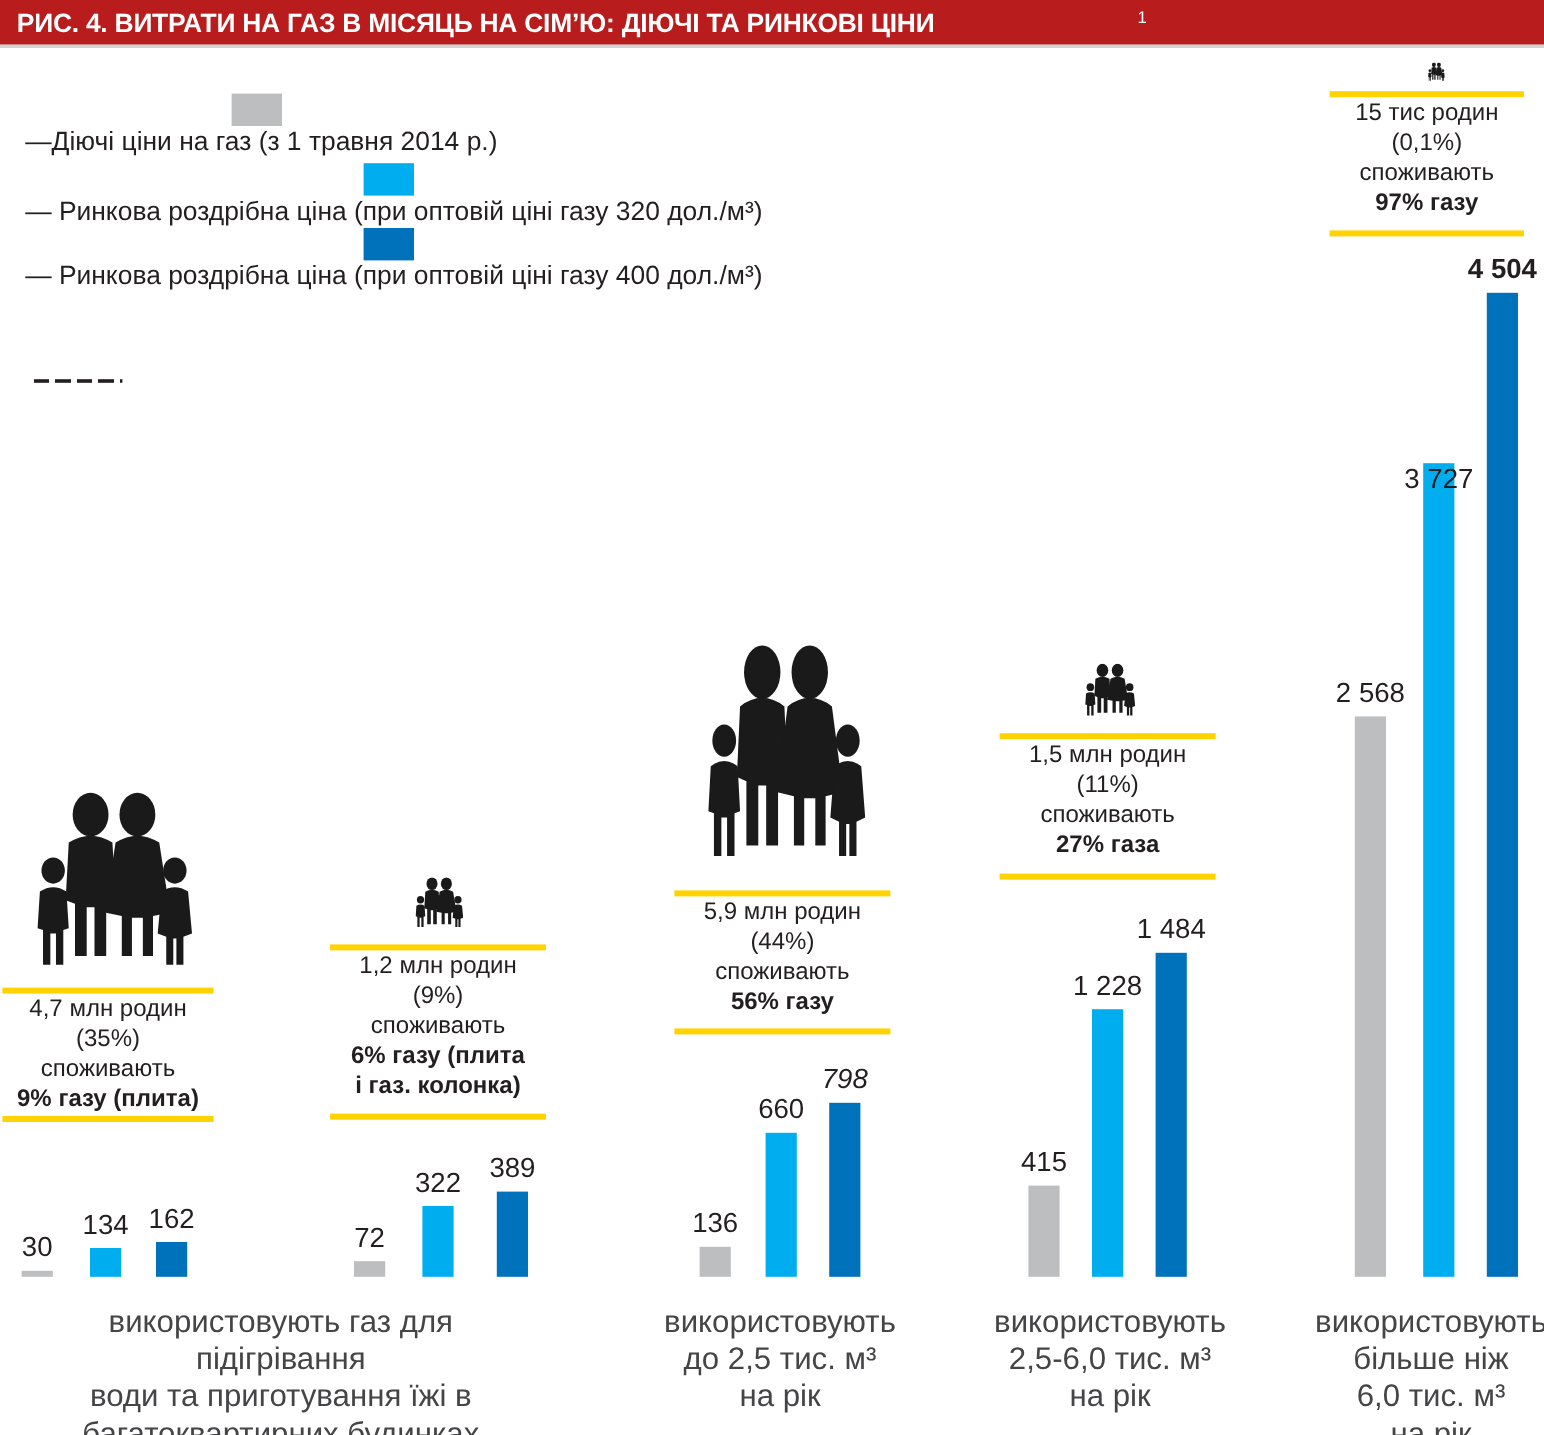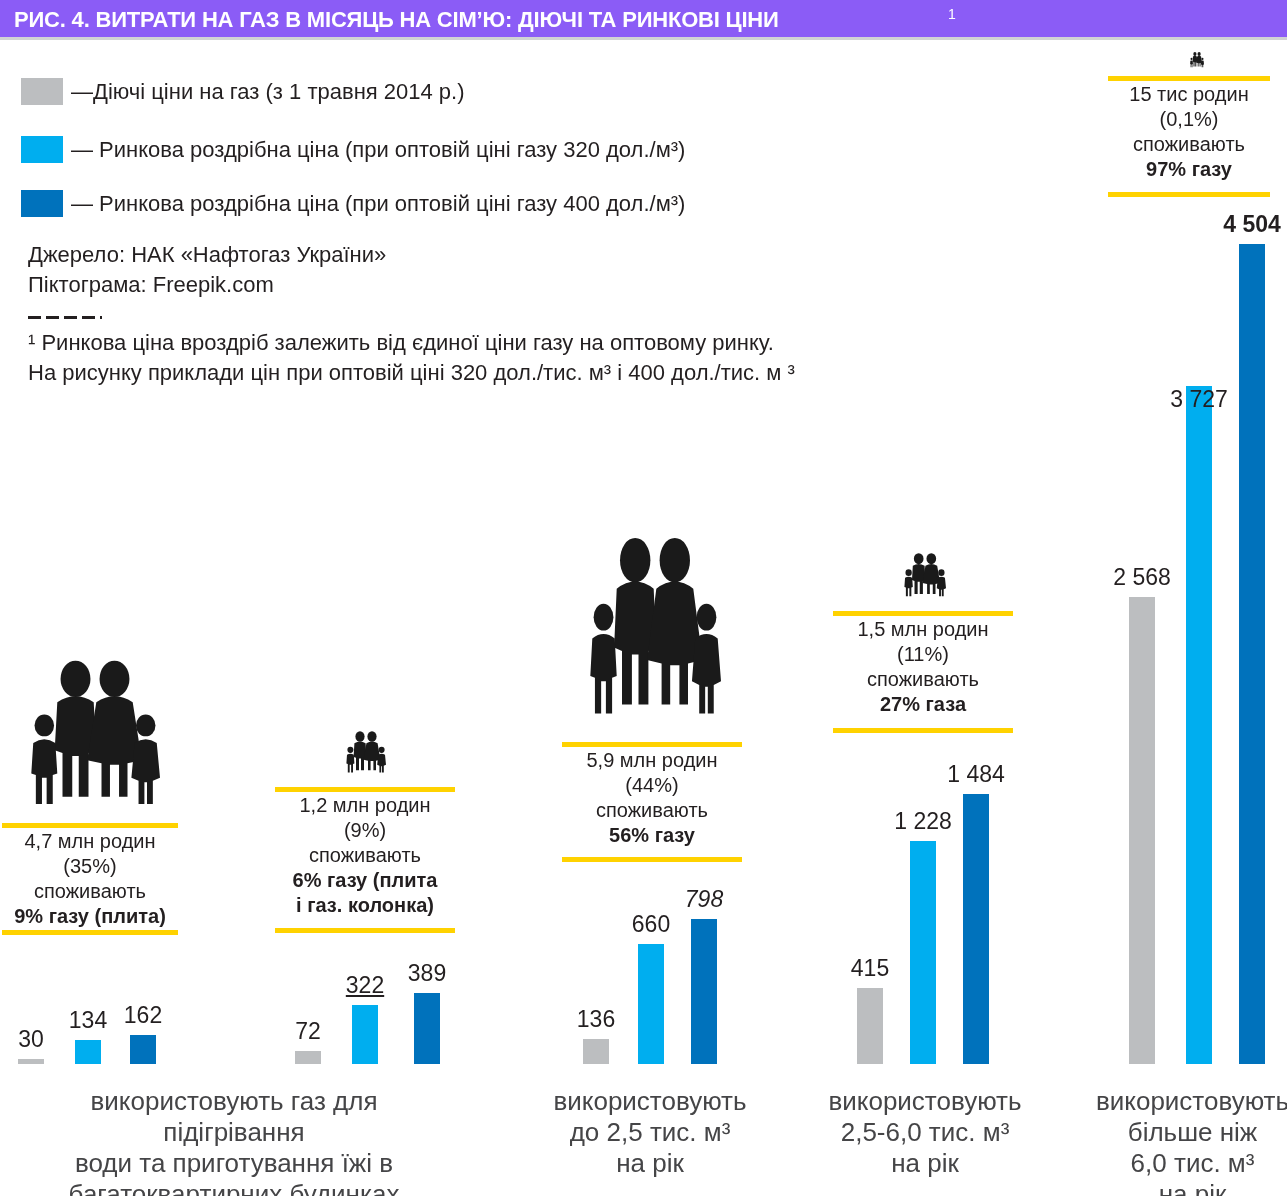--- a/index.html
+++ b/index.html
@@ -1,25 +1,25 @@
 <!DOCTYPE html>
 <html><head>
 <meta charset="utf-8">
 <style>
   html,body{margin:0;padding:0;background:#fff;}
   .canvas{position:relative;width:1287px;height:1196px;background:#fff;overflow:hidden;
           font-family:"Liberation Sans", sans-serif;color:#231f20;}
   
-  .titlebar{position:absolute;left:0;top:0;width:100%;height:40px;background:#8b5cf6;
+  .titlebar{position:absolute;left:0;top:0;width:100%;height:40px;background:#b91c1c;
             border-bottom:3px solid #d1d3d4;box-sizing:border-box;}
   .titlebar h1{margin:0;padding:7px 0 0 14px;font-size:22px;font-weight:bold;color:#fff;
                letter-spacing:-0.2px;white-space:nowrap;}
   .title-sup{position:absolute;left:948px;top:6px;font-size:14px;color:#fff;}
   
-  .legend-row{position:absolute;left:21px;display:flex;align-items:center;}
+  .legend-row{position:absolute;left:21px;display:flex;align-items:center;flex-direction:column;}
   .legend-swatch{width:42px;height:27px;margin-right:8px;flex:0 0 auto;}
   .legend-label{font-size:22px;white-space:nowrap;}
   
   .source{position:absolute;left:28px;top:240px;font-size:22px;line-height:30px;white-space:pre-line;}
   .foot-rule{position:absolute;left:28px;top:316px;width:74px;height:3px;
              background:repeating-linear-gradient(90deg,#231f20 0 13px,transparent 13px 18px);}
   .footnote{position:absolute;left:28px;top:328px;font-size:22px;line-height:30px;white-space:pre-line;}
   
   .icon{position:absolute;}
   .icon svg{display:block;width:100%;height:100%;fill:#1a1a1a;}
@@ -48,25 +48,21 @@
   </div>
   <div class="legend-row" style="top:136px;">
     <span class="legend-swatch" style="background: rgb(0, 174, 239);"></span>
     <span class="legend-label">— Ринкова роздрібна ціна (при оптовій ціні газу 320 дол./м³)</span>
   </div>
   <div class="legend-row" style="top:190px;">
     <span class="legend-swatch" style="background: rgb(0, 114, 188);"></span>
     <span class="legend-label">— Ринкова роздрібна ціна (при оптовій ціні газу 400 дол./м³)</span>
   </div>
 
-  <div class="source">Джерело: НАК «Нафтогаз України»
-Піктограма: Freepik.com</div>
   <div class="foot-rule"></div>
-  <div class="footnote">¹ Ринкова ціна вроздріб залежить від єдиної ціни газу на оптовому ринку.
-На рисунку приклади цін при оптовій ціні  320 дол./тис. м³ і 400 дол./тис. м ³</div>
 
   <div id="chart">
       <div class="icon" style="left: 30px; top: 660px; width: 130px; height: 160px;">
         <svg viewBox="0 0 100 110" preserveAspectRatio="none" xmlns="http://www.w3.org/2000/svg">
           <ellipse cx="35" cy="13" rx="11.5" ry="12.5"></ellipse>
           <path d="M21 29 Q35 21 49 29 L51 62 45 64 45 94 37.5 94 37.5 66 32.5 66 32.5 94 25 94 25 64 19 62 Z"></path>
           <ellipse cx="65" cy="13" rx="11.5" ry="12.5"></ellipse>
           <path d="M51 29 Q65 21 79 29 L86 69 75 71 75 94 68.5 94 68.5 72 61.5 72 61.5 94 55 94 55 71 44 69 Z"></path>
           <circle cx="11" cy="45" r="7.5"></circle>
           <path d="M2.5 57 Q11 52 19.5 57 L21 78 17.5 79 17.5 99 12.8 99 12.8 81 9.2 81 9.2 99 4.5 99 4.5 79 1 78 Z"></path>
@@ -102,21 +98,21 @@
       </div>
       <div class="yline" style="left: 275px; top: 787px; width: 180px; background: rgb(255, 210, 0);"></div>
       <div class="yline" style="left: 275px; top: 928px; width: 180px; background: rgb(255, 210, 0);"></div>
       <div class="info" style="left: 275px; top: 793px; width: 180px;"><div>1,2 млн родин
 (9%)
 споживають</div><div class="bold">6% газу (плита
 і газ. колонка)</div></div>
       <div class="bar" style="left: 295px; top: 1051px; width: 26px; height: 13px; background: rgb(188, 190, 192);"></div>
       <div class="bar-label" style="left: 308px; top: 1017px;">72</div>
       <div class="bar" style="left: 352px; top: 1005px; width: 26px; height: 59px; background: rgb(0, 174, 239);"></div>
-      <div class="bar-label" style="left: 365px; top: 971px; text-decoration: underline;">322</div>
+      <div class="bar-label" style="left: 365px; top: 971px;">322</div>
       <div class="bar" style="left: 414px; top: 993px; width: 26px; height: 71px; background: rgb(0, 114, 188);"></div>
       <div class="bar-label" style="left: 427px; top: 959px;">389</div>
       <div class="icon" style="left: 589px; top: 537px; width: 132px; height: 196px;">
         <svg viewBox="0 0 100 110" preserveAspectRatio="none" xmlns="http://www.w3.org/2000/svg">
           <ellipse cx="35" cy="13" rx="11.5" ry="12.5"></ellipse>
           <path d="M21 29 Q35 21 49 29 L51 62 45 64 45 94 37.5 94 37.5 66 32.5 66 32.5 94 25 94 25 64 19 62 Z"></path>
           <ellipse cx="65" cy="13" rx="11.5" ry="12.5"></ellipse>
           <path d="M51 29 Q65 21 79 29 L86 69 75 71 75 94 68.5 94 68.5 72 61.5 72 61.5 94 55 94 55 71 44 69 Z"></path>
           <circle cx="11" cy="45" r="7.5"></circle>
           <path d="M2.5 57 Q11 52 19.5 57 L21 78 17.5 79 17.5 99 12.8 99 12.8 81 9.2 81 9.2 99 4.5 99 4.5 79 1 78 Z"></path>

